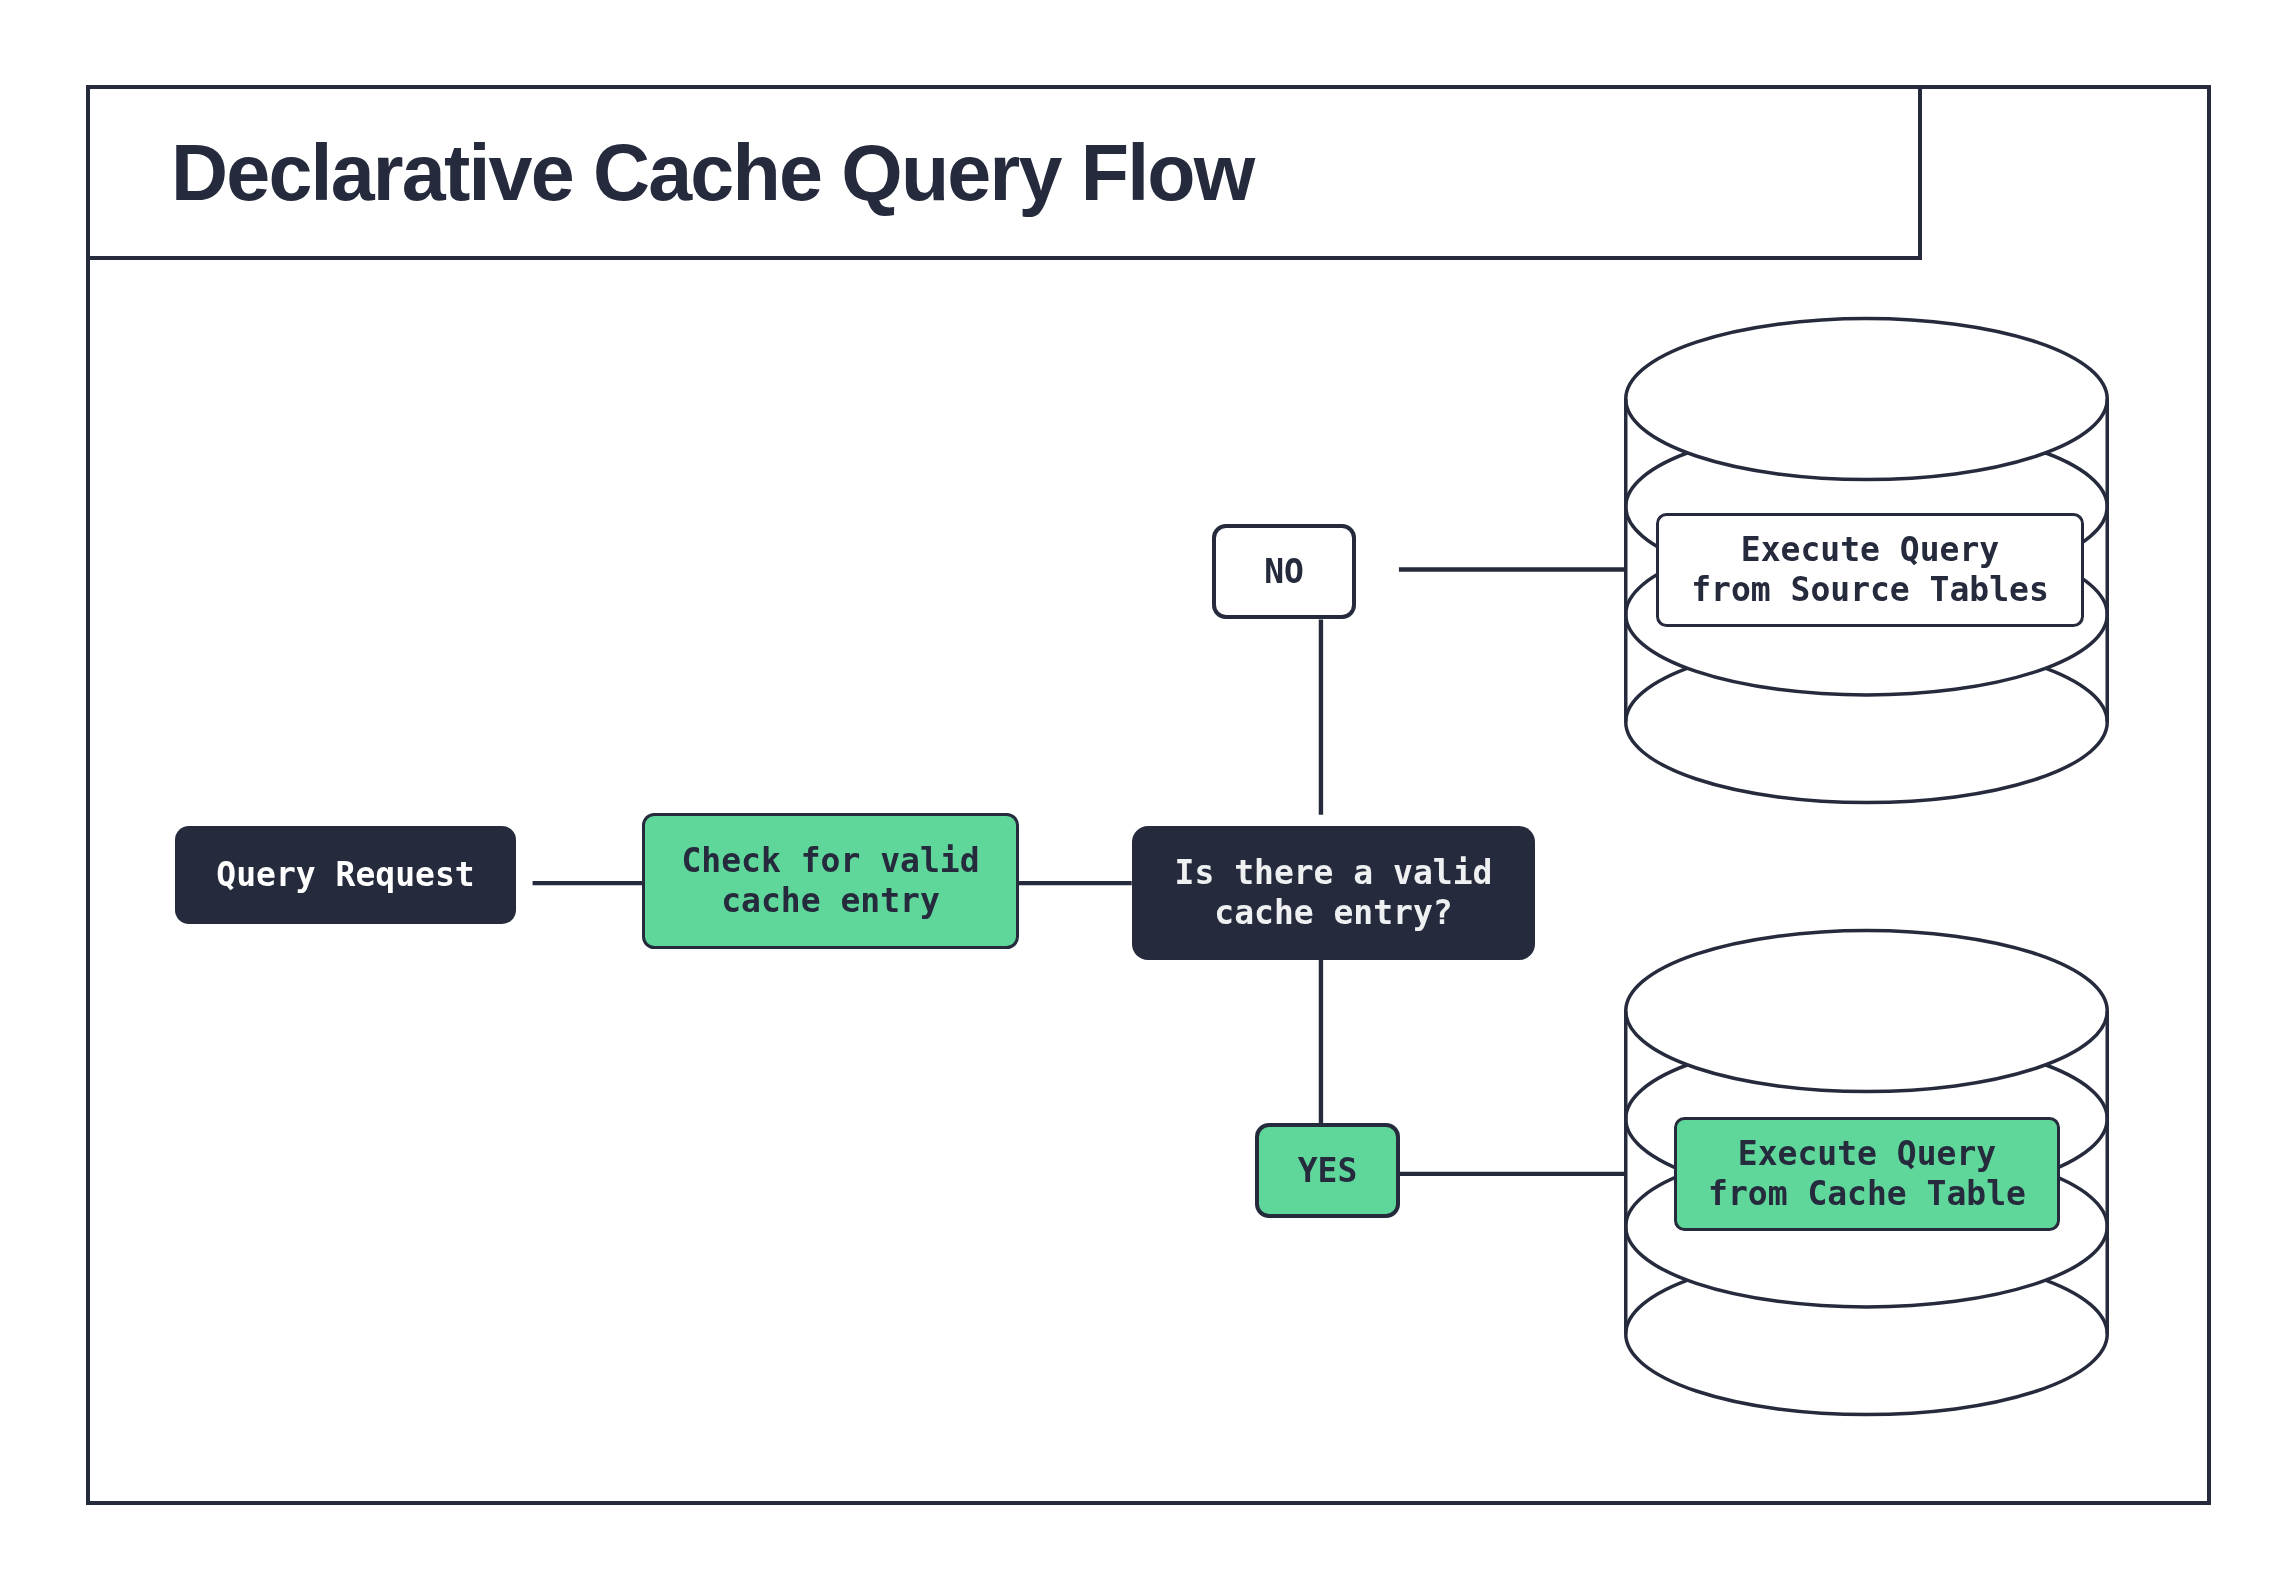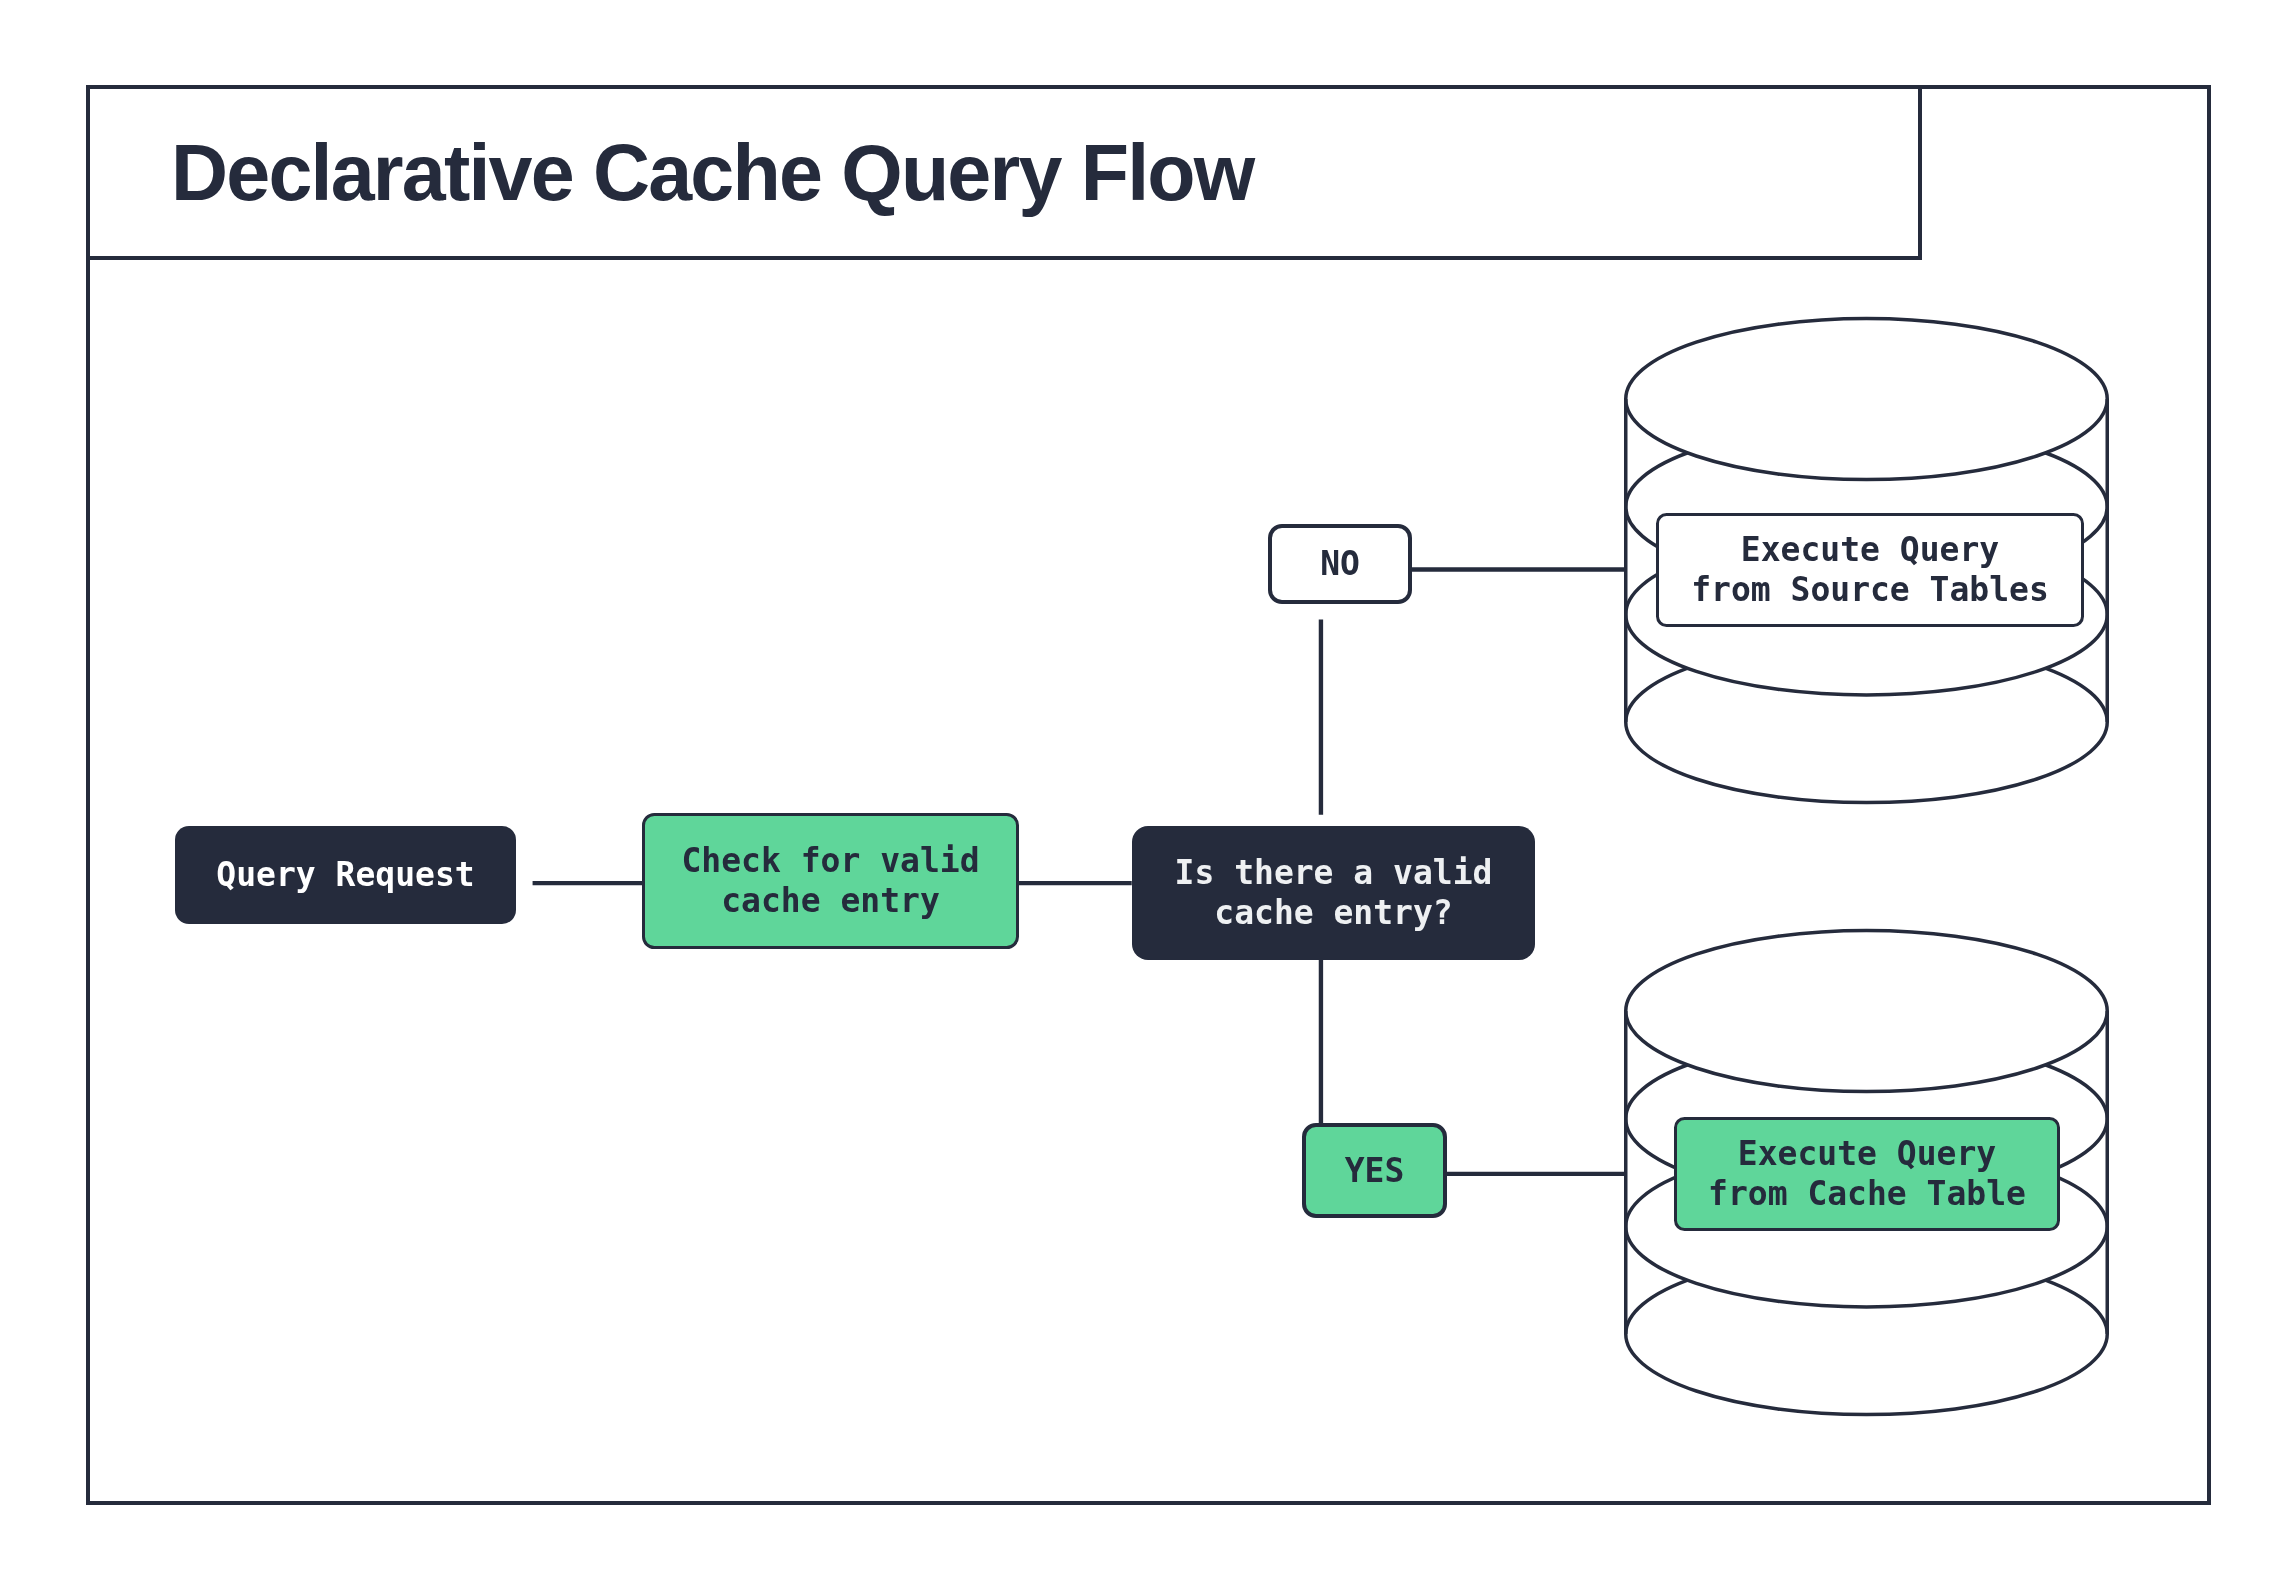--- a/index.html
+++ b/index.html
@@ -41,22 +41,22 @@
     font-size:33px;line-height:40px;text-align:center;white-space:nowrap;font-weight:bold;
   }
   .node-dark{background:var(--dark);color:var(--light-text);}
   .node-green{background:var(--green);color:var(--dark);border:3.5px solid var(--dark);}
   .node-white{background:#ffffff;color:var(--dark);border:3.5px solid var(--dark);}
 
   .query-request{left:175px;top:826px;width:341px;height:98px;border-radius:14px;color:#ffffff;}
   .check-cache{left:642px;top:813px;width:377px;height:136px;border-radius:12.3px;}
   .decision{left:1132px;top:815px;width:403px;height:134px;border-radius:16px;margin-top:11px;}
   .branch{font-weight:bold;border-radius:14px;}
-  .branch-no{left:1268px;top:524px;width:144px;height:80px;border-width:4.4px;}
-  .branch-yes{left:1302px;top:1123px;width:145px;height:95px;border-width:4.4px;}
+  .branch-no{left:1212px;top:524px;width:144px;height:95px;border-width:4.4px;}
+  .branch-yes{left:1255px;top:1123px;width:145px;height:95px;border-width:4.4px;}
   .db-label{border-radius:10.5px;}
   .db-label-source{left:1656px;top:513px;width:428px;height:114px;}
   .db-label-cache{left:1674px;top:1117px;width:386px;height:114px;}
 </style>
 </head>
 <body>
 
 <div class="frame"></div>
 
 <div class="header">

